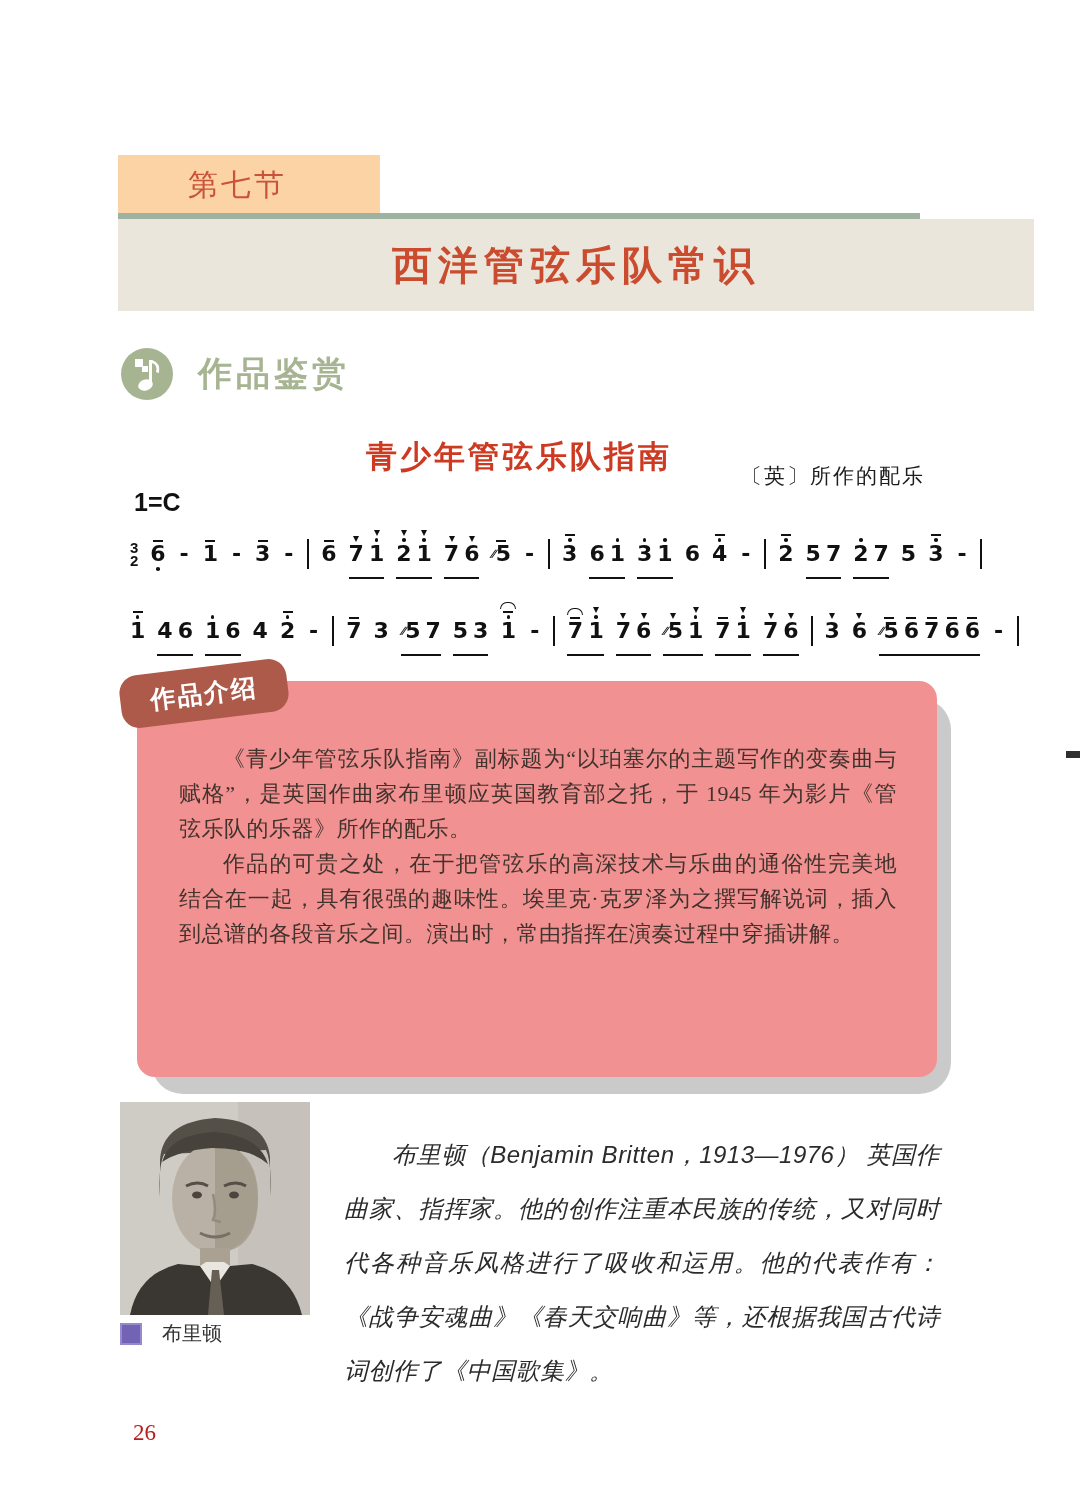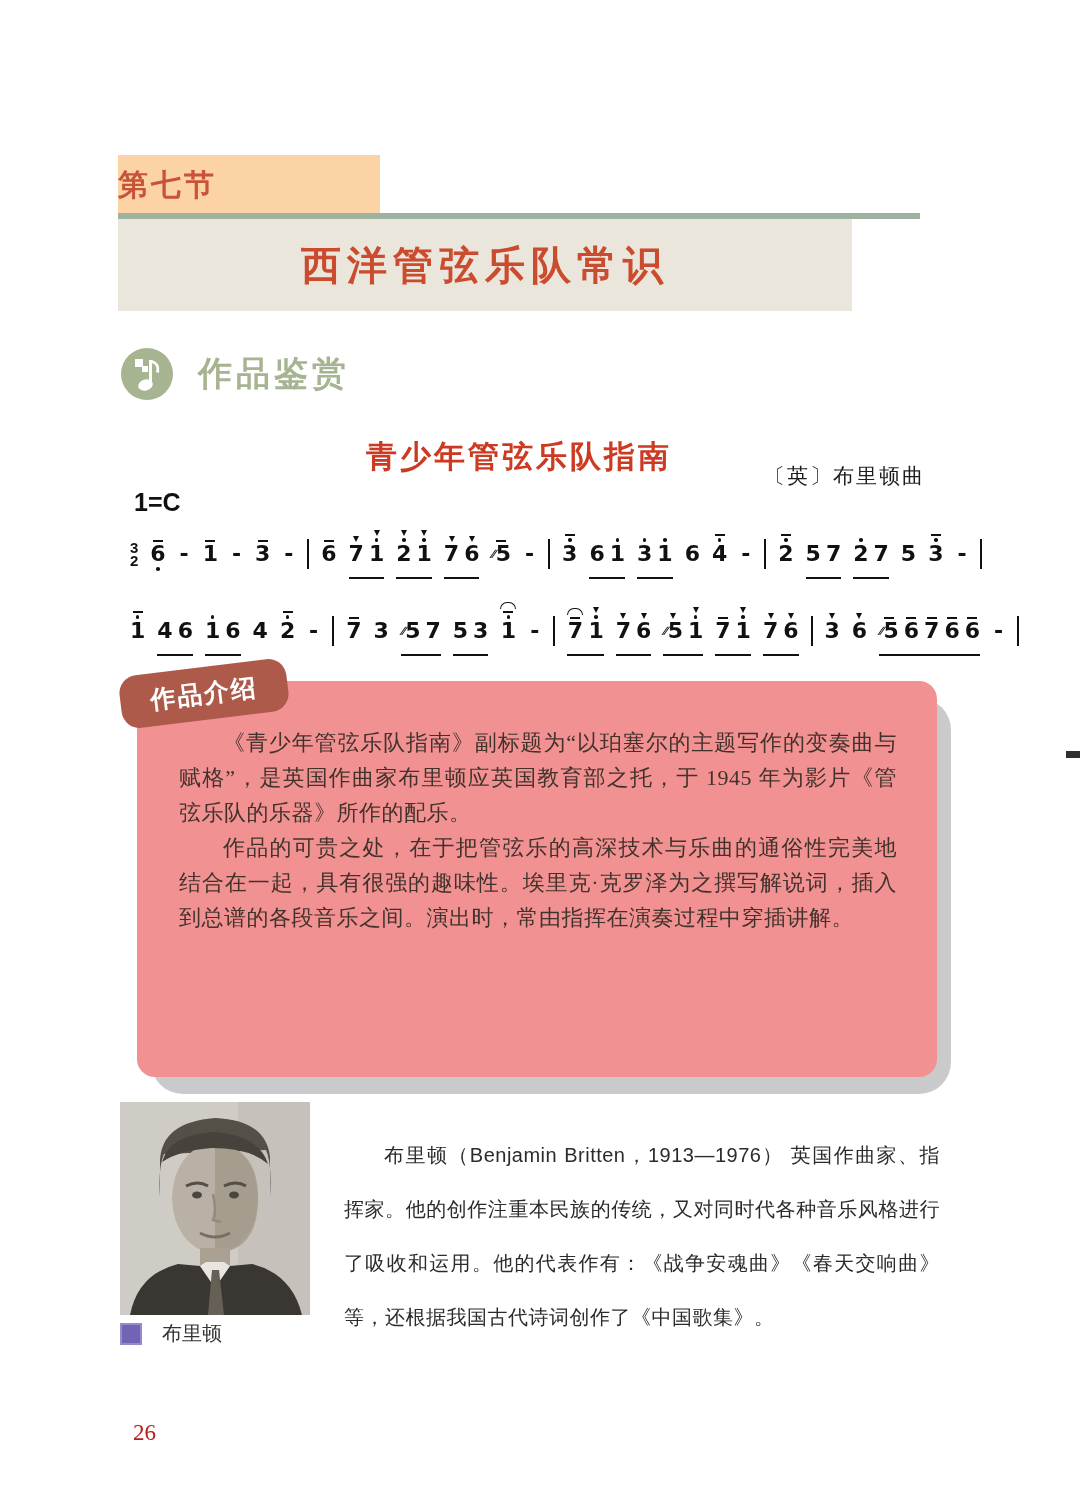--- a/index.html
+++ b/index.html
@@ -3,26 +3,26 @@
 <meta charset="utf-8">
 <style>
   html,body{margin:0;padding:0;}
   body{
     width:1080px;height:1512px;position:relative;background:#ffffff;
     font-family:"Liberation Sans",sans-serif;color:#222;overflow:hidden;
   }
   
   .section-tab{
     position:absolute;left:118px;top:155px;width:262px;height:60px;
-    background:#fbd3a5;box-sizing:border-box;
-    font-size:30px;font-weight:bold;color:#c8523a;line-height:60px;letter-spacing:3px;
+    background:#fbd3a5;box-sizing:border-box;padding-left:70px;
+    font-size:30px;font-weight:normal;color:#c8523a;line-height:60px;letter-spacing:3px;
   }
   .green-rule{position:absolute;left:118px;top:213px;width:802px;height:6px;background:#9eb2a2;}
   .title-band{
-    position:absolute;left:118px;top:219px;width:734px;height:92px;background:#ebe6dc;
+    position:absolute;left:118px;top:219px;width:916px;height:92px;background:#ebe6dc;
     display:flex;align-items:center;justify-content:center;
     font-size:40px;font-weight:bold;color:#ca4b2e;letter-spacing:6px;
   }
   
   .appreciation{position:absolute;left:120px;top:347px;display:flex;align-items:center;gap:24px;}
   .appre-icon{width:54px;height:54px;flex:none;}
   .appre-label{font-size:34px;font-weight:bold;color:#a6b492;letter-spacing:4px;}
   
   .piece-title{
     position:absolute;left:118px;top:400px;width:802px;text-align:center;
@@ -54,37 +54,37 @@
   .pre{font-style:normal;font-size:10px;font-weight:bold;letter-spacing:-2px;margin-right:1px;display:inline-block;transform:skewX(-22deg);}
   .barline{width:2px;height:30px;background:#111;margin-top:21px;flex:none;}
   
   .intro{position:absolute;left:137px;top:681px;width:800px;}
   .intro-outer{
     background:#dd838b;border-radius:32px;
     box-shadow:14px 17px 0 #cacaca;
   }
   .intro-inner{
     background:#f29192;border-radius:18px;box-sizing:border-box;
-    padding:44px 40px 26px 42px;min-height:396px;
+    padding:60px 40px 26px 42px;min-height:396px;
   }
   .intro-label{
     position:absolute;left:-17px;top:-14px;transform:rotate(-7deg);
     background:#ad5a4b;color:#fff;font-size:25px;font-weight:bold;letter-spacing:2px;
     padding:10px 30px;border-radius:18px;
   }
   .intro-p{
     margin:0;font-family:"Liberation Serif",serif;font-size:22px;line-height:35px;
     color:#42322c;text-align:justify;text-indent:2em;letter-spacing:0.5px;
   }
   
   .bio{position:absolute;left:120px;top:1102px;width:820px;display:flex;gap:34px;}
   .photo{width:190px;height:213px;flex:none;background:#cfccc6;}
   .bio-text{
-    flex:1;margin-top:26px;font-size:20px;line-height:54px;color:#2b2b2b;
-    text-align:justify;text-indent:2em;letter-spacing:0.5px;
+    flex:1;margin-top:26px;font-size:24px;line-height:54px;color:#2b2b2b;
+    text-align:justify;text-indent:2em;letter-spacing:0.5px;font-style:italic;
   }
   .caption{position:absolute;left:120px;top:1320px;display:flex;align-items:center;gap:20px;}
   .caption-square{width:22px;height:22px;background:#7263b4;box-shadow:inset 0 0 0 2px #958ace;flex:none;}
   .caption-text{font-size:20px;color:#333;}
   .page-num{position:absolute;left:133px;top:1420px;font-family:"Liberation Serif",serif;font-size:23px;color:#b91c1c;}
   .edge-mark{position:absolute;left:1066px;top:751px;width:14px;height:7px;background:#2f2f2f;}
 </style>
 </head>
 <body>
 
@@ -100,21 +100,21 @@
       <rect x="22" y="19" width="6" height="6" fill="#ffffff"></rect>
       <rect x="29" y="13" width="3" height="23" fill="#ffffff"></rect>
       <path d="M32 13 q9 3 7 13 l-3 -1 q2 -7 -4 -9 z" fill="#ffffff"></path>
       <ellipse cx="25.5" cy="38" rx="7.5" ry="5.5" fill="#ffffff" transform="rotate(-18 25.5 38)"></ellipse>
     </svg>
   </span>
   <span class="appre-label">作品鉴赏</span>
 </div>
 
 <div class="piece-title">青少年管弦乐队指南</div>
-<div class="composer">〔英〕布里顿曲</div>
+<div class="composer">〔英〕所作的配乐</div>
 <div class="key-sig">1=C</div>
 
 <div class="score" id="score-root">
     <div class="score-line">
       <span class="meter">
         <span>3</span>
         <span>2</span>
       </span>
       <span class="measure">
         <span class="group">

